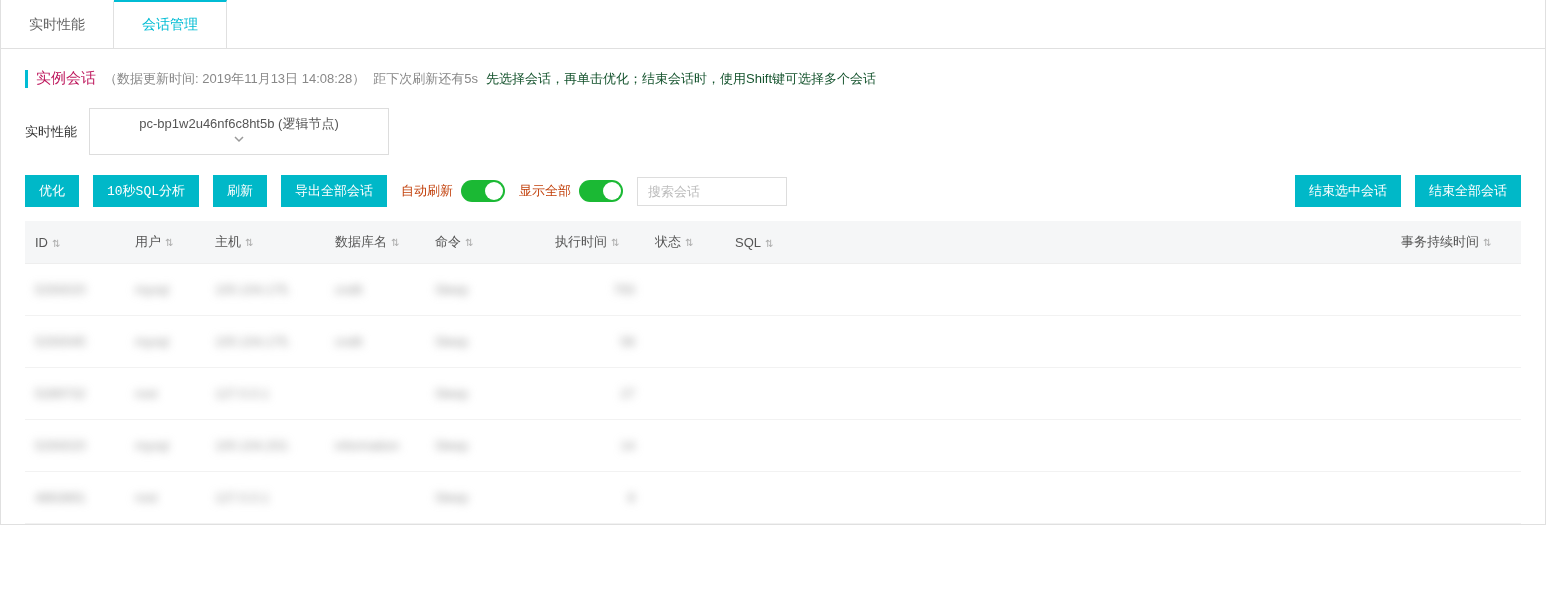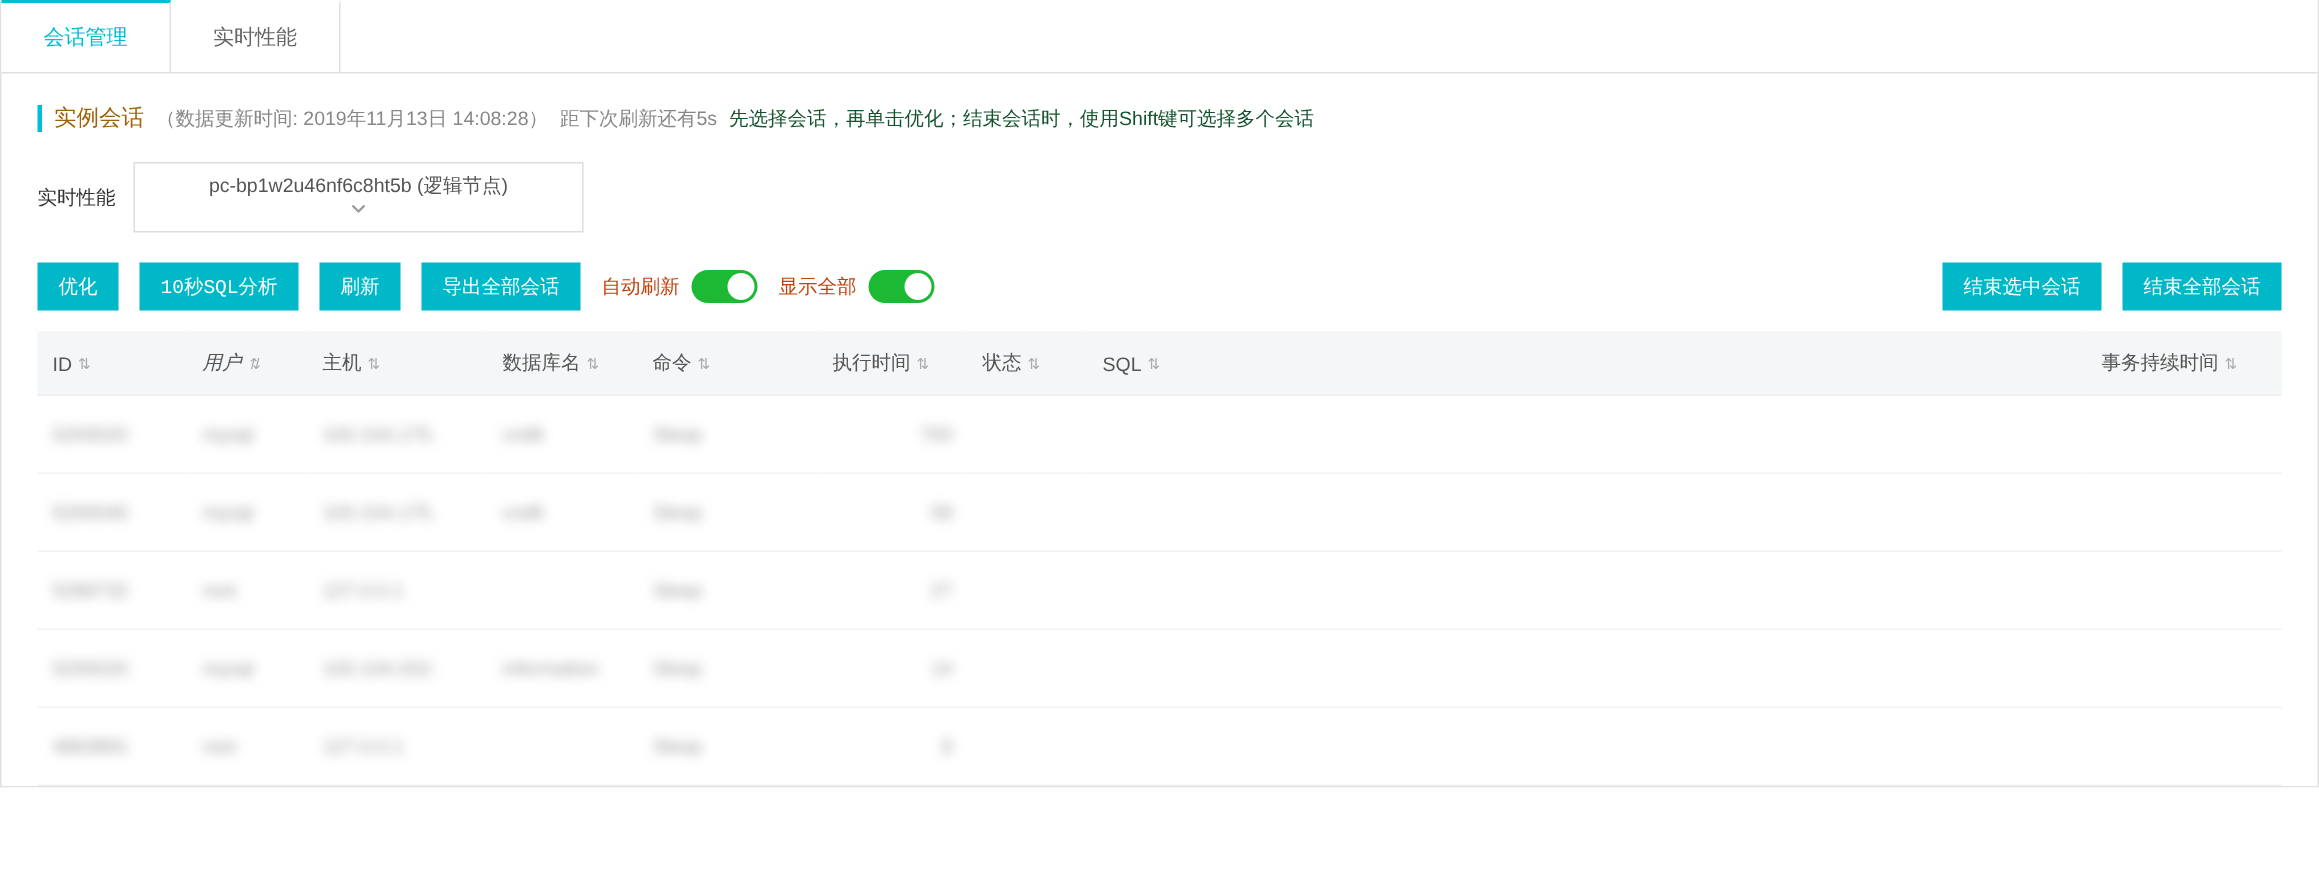--- a/index.html
+++ b/index.html
@@ -41,21 +41,21 @@
     gap: 8px;
     margin-bottom: 20px;
   }
   .title-bar {
     width: 3px;
     height: 18px;
     background: #00bcd4;
   }
   .title {
     font-size: 15px;
-    color: #a16207;
+    color: #be185d;
     font-weight: 500;
   }
   .meta {
     color: #888;
     font-size: 13px;
   }
   .hint {
     color: #14532d;
     font-size: 13px;
   }
@@ -155,36 +155,36 @@
     font-size: 10px;
     color: #aaa;
     vertical-align: middle;
   }
   .blur {
     filter: blur(4px);
     color: #999;
     user-select: none;
   }
   .col-id { width: 100px; }
-  .col-user { width: 80px; font-style: italic; }
+  .col-user { width: 80px; }
   .col-host { width: 120px; }
   .col-db { width: 100px; }
   .col-cmd { width: 120px; }
   .col-time { width: 100px; text-align: right; }
   .col-state { width: 80px; }
   .col-sql { }
   .col-tx { width: 130px; }
 </style>
 </head>
 <body>
 
 <div class="container">
   <div class="tabs">
+    <div class="tab">实时性能</div>
     <div class="tab active">会话管理</div>
-    <div class="tab">实时性能</div>
   </div>
 
   <div class="content">
     <div class="title-row">
       <div class="title-bar"></div>
       <span class="title">实例会话</span>
       <span class="meta">（数据更新时间: 2019年11月13日 14:08:28）</span>
       <span class="meta">距下次刷新还有5s</span>
       <span class="hint">先选择会话，再单击优化；结束会话时，使用Shift键可选择多个会话</span>
     </div>
@@ -207,20 +207,21 @@
       <button class="btn">刷新</button>
       <button class="btn">导出全部会话</button>
       <div class="toggle-group">
         <span class="toggle-label">自动刷新</span>
         <div class="toggle"></div>
       </div>
       <div class="toggle-group">
         <span class="toggle-label">显示全部</span>
         <div class="toggle"></div>
       </div>
+      <input class="search-input" placeholder="搜索会话" style="">
       <div class="spacer"></div>
       <button class="btn">结束选中会话</button>
       <button class="btn">结束全部会话</button>
     </div>
 
     <table class="table">
       <thead>
         <tr>
           <th class="col-id"><span>ID</span><span class="sort-icon">⇅</span></th>
           <th class="col-user"><span>用户</span><span class="sort-icon">⇅</span></th>

